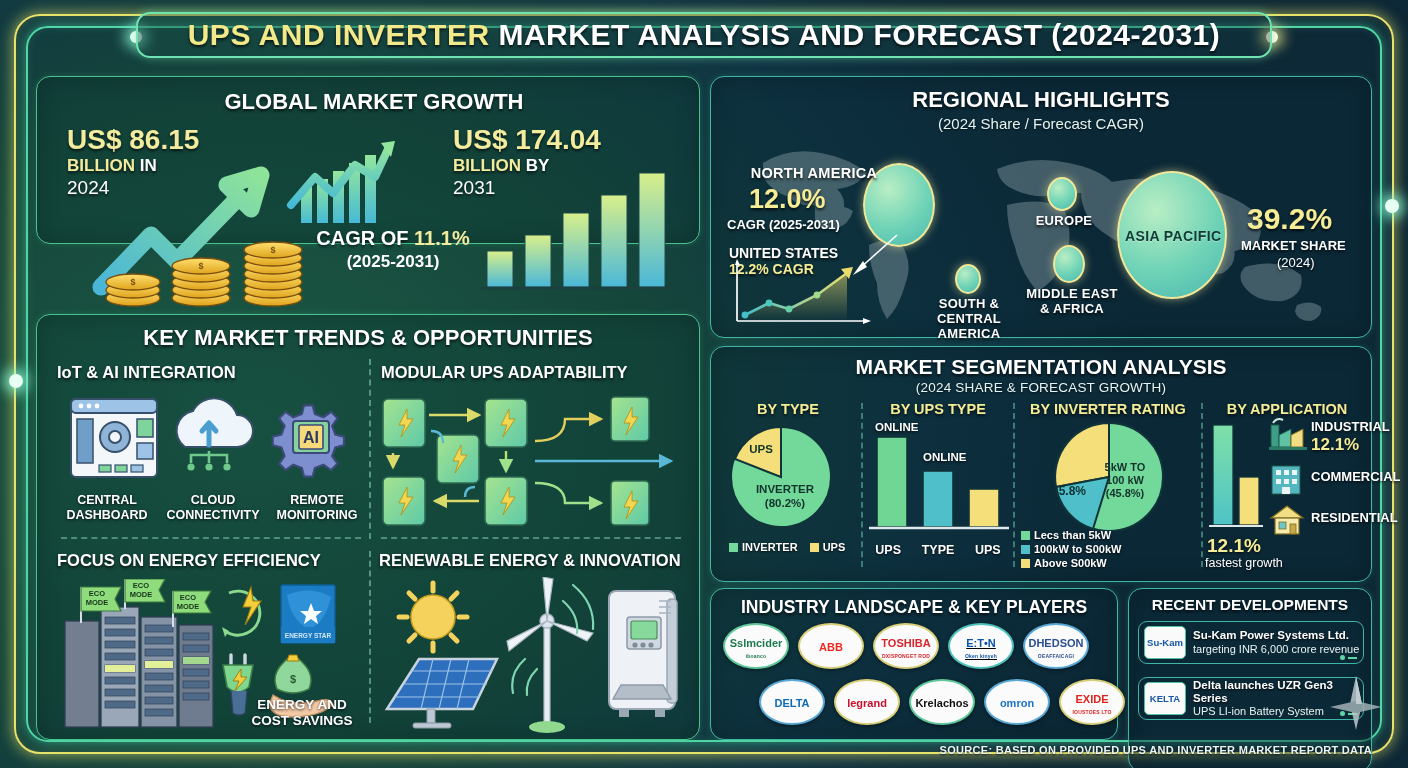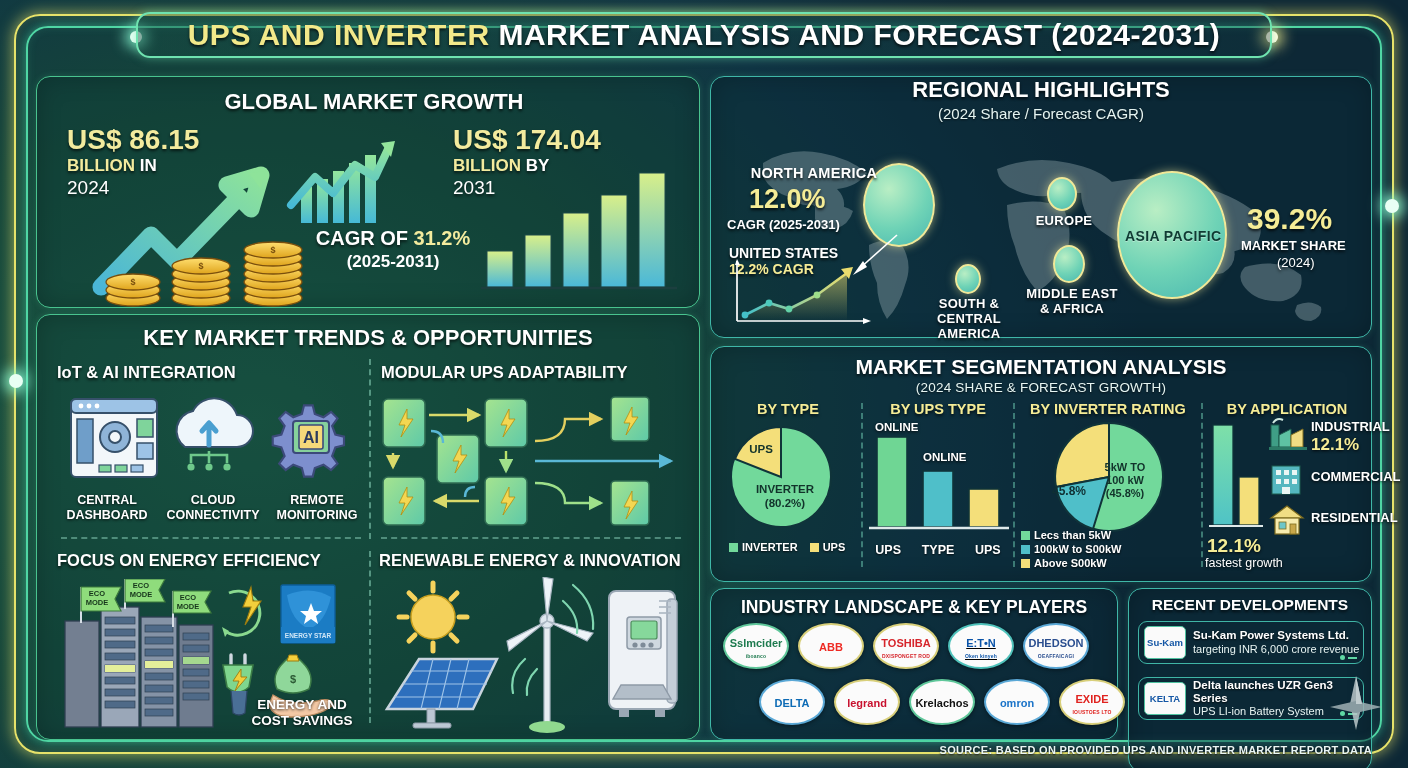--- a/index.html
+++ b/index.html
@@ -64,40 +64,40 @@
   .panel-title {
     text-align: center; color: #fff; font-weight: 800;
     text-shadow: 0 2px 3px rgba(0,0,0,.7);
   }
   .panel-sub {
     text-align: center; color: #e6f5f2; font-weight: 500;
     text-shadow: 0 1px 2px rgba(0,0,0,.6);
   }
 
   
-  #p-growth { left: 36px; top: 76px; width: 664px; height: 232px; padding-left: 12px; }
+  #p-growth { left: 36px; top: 76px; width: 664px; height: 168px; padding-left: 12px; }
   #p-growth .panel-title { font-size: 22px; margin-top: 12px; }
   .stat-block { position: absolute; color: #fff; line-height: 1.05; }
   .stat-big { font-size: 28px; font-weight: 800; color: #f4ecA0; color:#f3eb9e;
               text-shadow: 0 2px 3px rgba(0,0,0,.65); }
   .stat-mid { font-size: 17px; font-weight: 800; color: #ffffff;
               text-shadow: 0 2px 3px rgba(0,0,0,.65); }
   .stat-mid .y { color: #f3eb9e; }
   .stat-small { font-size: 19px; font-weight: 500; color: #ffffff;
                 text-shadow: 0 2px 3px rgba(0,0,0,.65); }
   .cagr-line { position: absolute; text-align: center; width: 220px; }
   .cagr-line .a { font-size: 20px; font-weight: 800; color: #fff;
                   text-shadow: 0 2px 3px rgba(0,0,0,.65); }
   .cagr-line .b { font-size: 20px; font-weight: 800; color: #f3eb9e; }
   .cagr-line .c { font-size: 17px; font-weight: 600; color: #fff; display:block; margin-top:2px;}
   
 
   
   #p-region { left: 710px; top: 76px; width: 662px; height: 262px; }
-  #p-region .panel-title { font-size: 22px; }
+  #p-region .panel-title { font-size: 22px; margin-top: 10px; }
   #p-region .panel-sub { font-size: 15px; margin-top: 2px; }
   .reg-label { position: absolute; color: #fff; font-weight: 800;
                text-shadow: 0 2px 3px rgba(0,0,0,.8); font-size: 13px; letter-spacing:.3px;
                text-align: center; line-height: 1.15; }
   .reg-big { position:absolute; font-size: 27px; font-weight: 800; color: #f5ec96;
              text-shadow: 0 2px 3px rgba(0,0,0,.75); }
   .reg-cap { position:absolute; font-size: 13px; font-weight: 700; color: #fff;
              text-shadow: 0 2px 3px rgba(0,0,0,.75); }
   .reg-bubble { position: absolute; border-radius: 50%;
                 background: radial-gradient(circle at 35% 30%, #b9eec4, #6fd3b6 55%, #49b7b0);
@@ -255,21 +255,21 @@
       <rect x="16" y="52" width="11" height="36" fill="url(#gb)"></rect>
       <rect x="32" y="44" width="11" height="44" fill="url(#gb)"></rect>
       <rect x="48" y="36" width="11" height="52" fill="url(#gb)"></rect>
       <rect x="64" y="28" width="11" height="60" fill="url(#gb)"></rect>
       <rect x="80" y="20" width="11" height="68" fill="url(#gb)"></rect>
       <path d="M6 70 L30 42 L48 58 L70 30 L90 42 L104 12" fill="none" stroke="url(#gb)" stroke-width="8" stroke-linejoin="round" stroke-linecap="round"></path>
       <path d="M96 8 L110 6 L106 22 Z" fill="#93e69c"></path>
     </svg>
 
     <div class="cagr-line" style="left:246px; top:150px;">
-      <span class="a">CAGR OF </span><span class="b">31.2%</span>
+      <span class="a">CAGR OF </span><span class="b">11.1%</span>
       <span class="c">(2025-2031)</span>
     </div>
 
     <svg width="210" height="140" style="position:absolute;left:436px;top:78px;">
       <defs>
         <linearGradient id="gc" x1="0" y1="0" x2="0" y2="1">
           <stop offset="0%" stop-color="#d8ef8a"></stop>
             <stop offset="100%" stop-color="#4ab8d8"></stop>
         </linearGradient>
       </defs>

